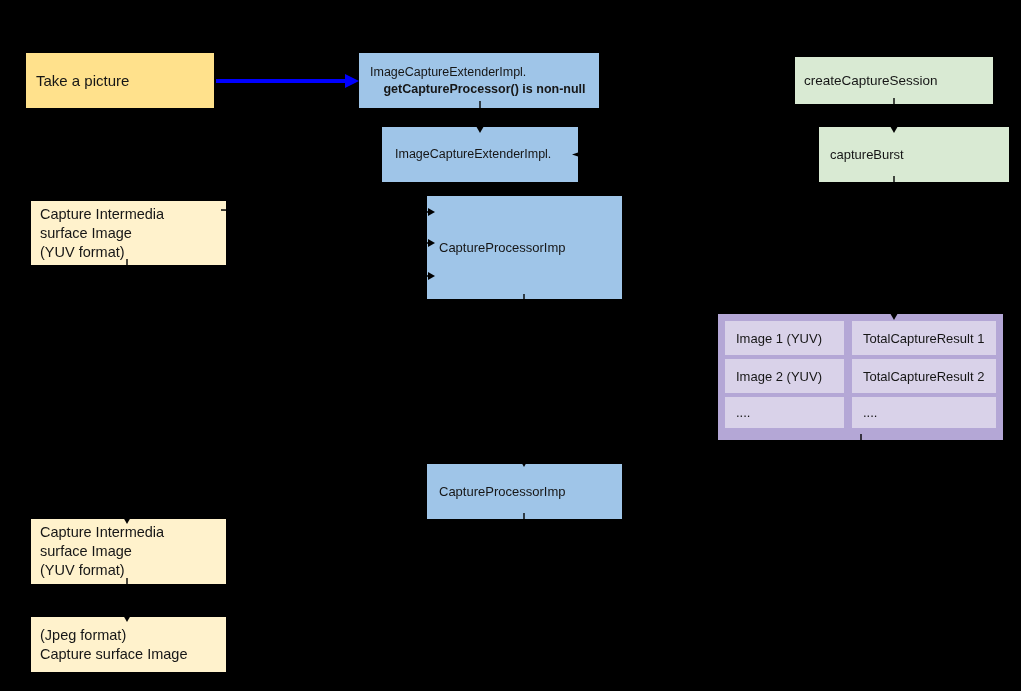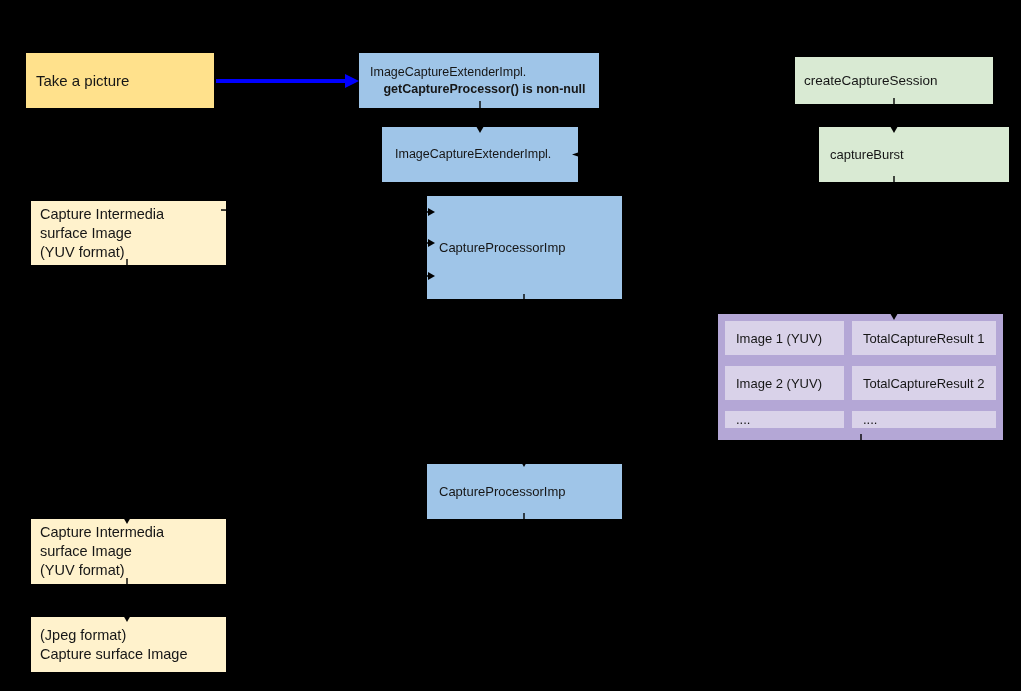--- a/index.html
+++ b/index.html
@@ -38,21 +38,21 @@
     font-size:13px;line-height:17px;padding-left:12px;}
   #capture-intermedia-2{left:31px;top:519px;width:195px;height:65px;background:var(--cream);
     font-size:14.5px;line-height:19px;padding-left:9px;}
   #capture-surface-jpeg{left:31px;top:617px;width:195px;height:55px;background:var(--cream);
     font-size:14.5px;line-height:19px;padding-left:9px;}
 
   #results-table{
     position:absolute;left:718px;top:314px;width:285px;height:126px;
     background:var(--purple-outer);box-sizing:border-box;
     display:grid;grid-template-columns:119px 1fr;grid-template-rows:34px 34px 1fr;
-    gap:11px 8px;padding:7px 7px 12px 7px;
+    gap:4px 8px;padding:7px 7px 12px 7px;
   }
   .table-cell{
     background:var(--purple-cell);display:flex;align-items:center;
     padding-left:11px;font-size:13px;color:var(--text);
   }
 
   #connector-layer{position:absolute;left:0;top:0;width:1021px;height:691px;
     pointer-events:none;z-index:5;}
   .c-line{stroke:var(--connector);stroke-width:1.4;fill:none;}
   .c-head{fill:var(--connector);stroke:none;}

